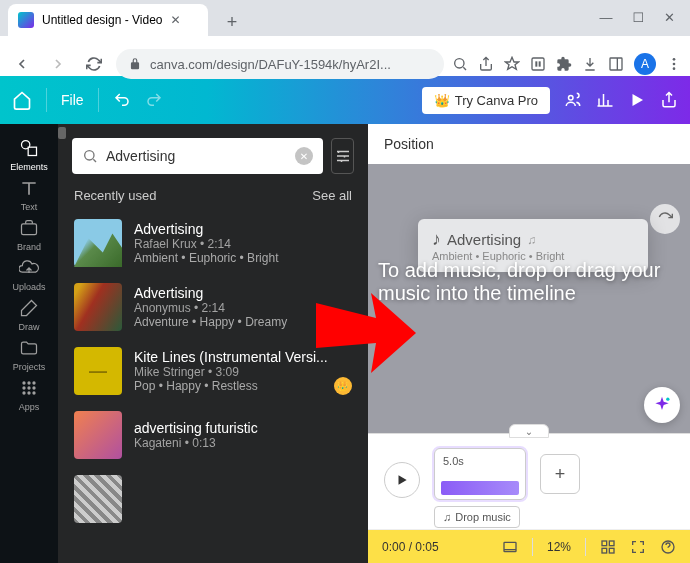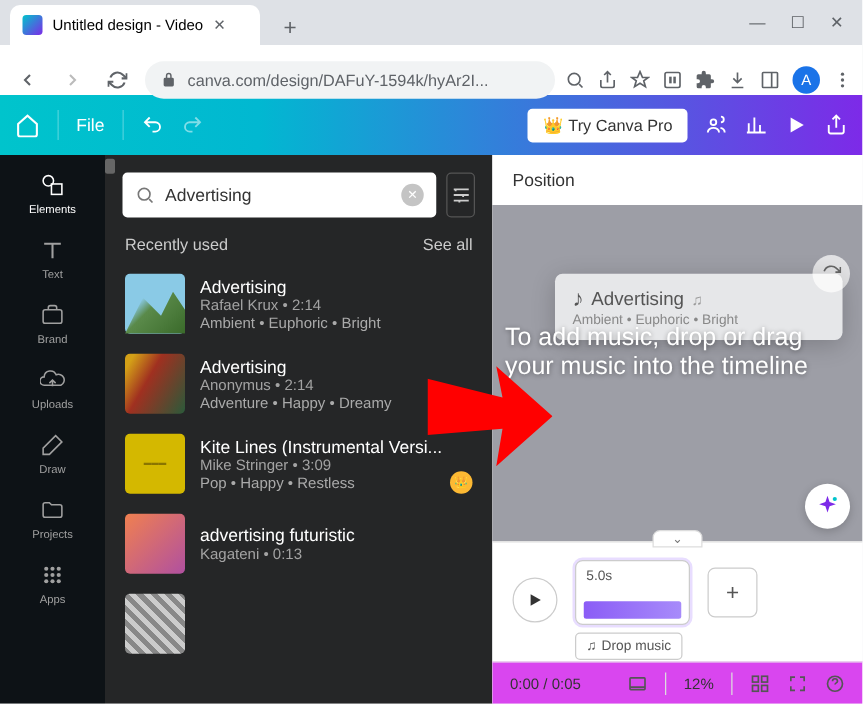--- a/index.html
+++ b/index.html
@@ -25,21 +25,21 @@
 .home-btn, .file-btn { color: #fff; font-size: 14px; cursor: pointer; }
 .divider-v { width: 1px; height: 24px; background: rgba(255,255,255,0.3); }
 .undo-redo { display: flex; gap: 14px; }
 .spacer { flex: 1; }
 .try-pro { background: #fff; color: #333; padding: 6px 12px; border-radius: 4px; font-size: 13px; display: flex; align-items: center; gap: 4px; }
 .crown { color: #fdb933; }
 .hdr-icon { color: #fff; width: 18px; }
 
 
 .main { display: flex; height: 439px; }
-.left-rail { width: 84px; background: #0d1216; display: flex; flex-direction: column; align-items: center; padding-top: 14px; gap: 18px; color: #a0a0a0; }
+.left-rail { width: 58px; background: #0d1216; display: flex; flex-direction: column; align-items: center; padding-top: 14px; gap: 6px; color: #a0a0a0; }
 .rail-item { display: flex; flex-direction: column; align-items: center; gap: 4px; font-size: 9px; cursor: pointer; }
 .rail-item.active { color: #fff; }
 .rail-ico { width: 20px; height: 20px; }
 
 .sidebar { width: 310px; background: #252627; color: #fff; display: flex; flex-direction: column; position: relative; }
 .scroll-handle { position: absolute; left: 0; top: 3px; width: 8px; height: 12px; background: #666; border-radius: 2px; }
 .search-row { padding: 14px 14px 10px; display: flex; gap: 8px; }
 .search-box { flex: 1; background: #fff; border-radius: 4px; height: 36px; display: flex; align-items: center; padding: 0 10px; gap: 8px; }
 .search-box input { border: none; outline: none; flex: 1; font-size: 14px; color: #333; }
 .clear-btn { width: 18px; height: 18px; background: #c4c4c4; border-radius: 50%; color: #fff; display: flex; align-items: center; justify-content: center; font-size: 10px; }
@@ -78,21 +78,21 @@
 .timeline { height: 130px; background: #fff; border-top: 1px solid #ddd; position: relative; }
 .collapse-tab { position: absolute; top: -10px; left: 50%; transform: translateX(-50%); width: 40px; height: 14px; background: #fff; border: 1px solid #ddd; border-radius: 6px 6px 0 0; display: flex; align-items: center; justify-content: center; font-size: 10px; color: #777; }
 .tl-content { padding: 14px 16px; display: flex; gap: 14px; align-items: flex-start; }
 .play-tl { width: 36px; height: 36px; border-radius: 50%; border: 1px solid #ccc; display: flex; align-items: center; justify-content: center; margin-top: 14px; }
 .clip-col { display: flex; flex-direction: column; gap: 6px; }
 .clip-box { width: 92px; height: 52px; border: 1px solid #ccc; border-radius: 6px; padding: 6px 8px; font-size: 11px; color: #555; position: relative; outline: 2px solid rgba(138,87,255,0.2); }
 .wave { position: absolute; bottom: 4px; left: 6px; right: 6px; height: 14px; background: linear-gradient(90deg, #8b5cf6, #a78bfa); border-radius: 2px; }
 .drop-pill { border: 1px solid #ccc; border-radius: 4px; padding: 4px 8px; font-size: 11px; color: #555; display: flex; gap: 4px; align-items: center; width: fit-content; }
 .add-btn { width: 40px; height: 40px; border: 1px solid #ccc; border-radius: 6px; display: flex; align-items: center; justify-content: center; font-size: 18px; color: #555; margin-top: 6px; }
 
-.status-bar { position: absolute; bottom: 0; left: 0; right: 0; height: 34px; background: #d946ef; border-top: 1px solid #eee; display: flex; align-items: center; padding: 16px 14px; gap: 14px; font-size: 12px; color: #333; }
+.status-bar { position: absolute; bottom: 0; left: 0; right: 0; height: 34px; background: #fde047; border-top: 1px solid #eee; display: flex; align-items: center; padding: 16px 14px; gap: 14px; font-size: 12px; color: #333; }
 .status-bar .sep { width: 1px; height: 18px; background: #ddd; }
 .status-spacer { flex: 1; }
 
 svg { display: block; }
 </style>
 </head>
 <body>
 
 <div class="browser-chrome">
   <div class="window-controls">

